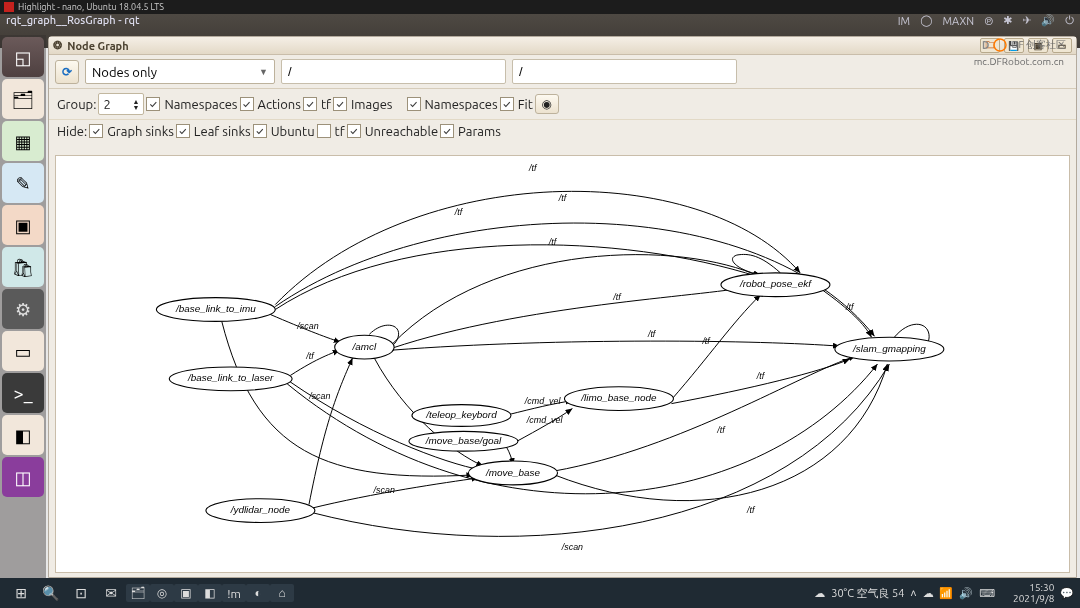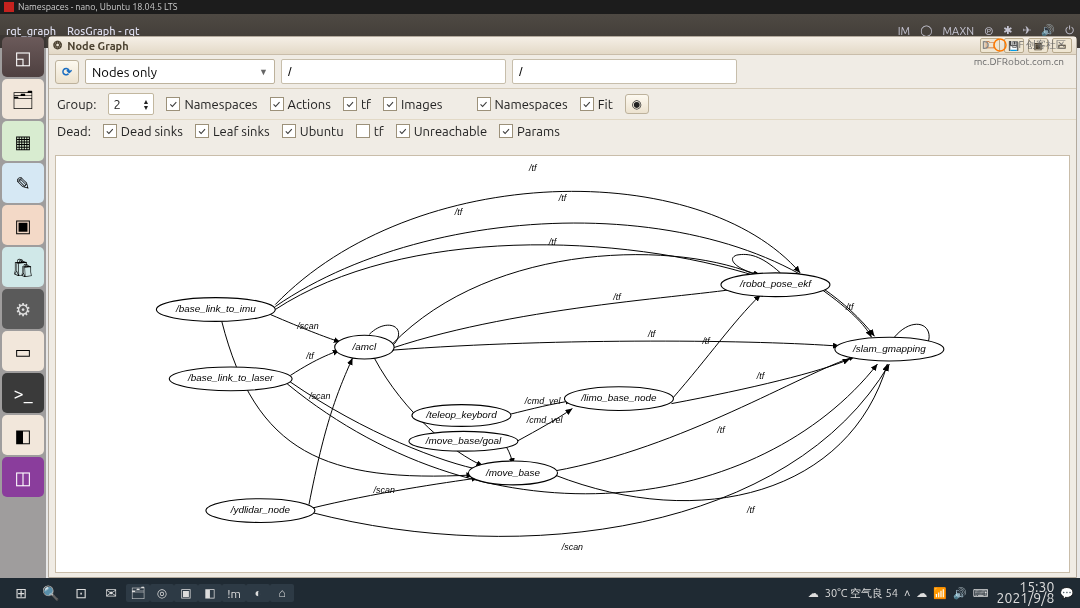--- a/index.html
+++ b/index.html
@@ -17,22 +17,22 @@
     height: 14px; background: #1c1c1c; color: #ccc;
     display: flex; align-items: center; padding: 0 4px;
     font-size: 9px;
   }
   .nm-bar .nm-icon {
     width: 10px; height: 10px; background: #c5221e; margin-right: 4px;
   }
   
   .ubu-bar {
     height: 34px; background: linear-gradient(#4e4943, #3f3a35);
-    color: #dde; display: flex; align-items: flex-end;
-    padding: 11px 6px; justify-content: space-between;
+    color: #dde; display: flex; align-items: flex-start;
+    padding: 0 6px; justify-content: space-between;
     font-size: 11px;
   }
   .ubu-bar .left { font-weight: 500; }
   .ubu-bar .right { display: flex; gap: 10px; align-items: center; margin-left: 25px; }
   .ubu-bar .right span { opacity: .85; }
   
   .launcher {
     position: absolute; left: 0; top: 35px; bottom: 30px;
     width: 46px; background: rgba(50,45,45,.4);
     display: flex; flex-direction: column; gap: 2px; padding: 2px;
@@ -82,21 +82,21 @@
     display:inline-flex; align-items:center; padding:0 6px; min-width:190px;
     font-size:13px; justify-content:space-between;
   }
   .dropdown .arrow{ font-size:9px; color:#666;}
   input.txt{
     height:25px; border:1px solid #c7beab; border-radius:2px;
     background:#fff; padding:0 6px; font-size:13px;
   }
   
   .filters{
-    padding: 4px 8px; display:flex; gap:12px; align-items:center;
+    padding: 4px 8px; display:flex; gap:2px; align-items:center;
     font-size:13px; color:#222;
     border-bottom:1px solid #e2d9c6;
   }
   .filters .lab{ }
   .spin{ width:46px; height:22px; border:1px solid #c2b79f; background:#fff;
          display:inline-flex; align-items:center; padding:0 4px; border-radius:2px;}
   .spin .arrows{ font-size:7px; margin-left:auto; line-height:6px;}
   .chk{ display:inline-flex; gap:4px;}
   .chk .box{ width:14px;height:14px; border:1px solid #9c917a;background:#fff;
              display:inline-flex;align-items:center;justify-content:center;font-size:10px;color:#2a6;}
@@ -114,35 +114,35 @@
   path.curve{ fill:none; stroke:#000; stroke-width:1; marker-end:url(#arrow);}
   
   .wintask{
     position:absolute; left:0; right:0; bottom:0; height:30px;
     background:#1f2a33; display:flex; align-items:center; padding:0 6px;
     color:#ddd; font-size:11px;
   }
   .wintask .wbtn{ width:30px; height:26px; display:flex;align-items:center;justify-content:center; font-size:14px;}
   .wintask .spacer{ flex:1; }
   .wintask .tray{ display:flex; gap:6px; align-items:center;}
-  .clock{ text-align:right; line-height:11px; font-size:14px; margin-left:2px;}
+  .clock{ text-align:right; line-height:11px; font-size:10px; margin-left:12px;}
   .wintask .app-ico{ width:24px;height:18px;border-radius:2px; background:#2d3a45;display:flex;align-items:center;justify-content:center;font-size:12px;}
   .app-red{ background:#c43; }
   .app-blue{ background:#2b7be4;}
   .app-or{ background:#c96a2b;}
   .app-grey{ background:#445;}
   .wm{ position:absolute; right:14px; top:38px; font-size:10px; color:#6b6b6b; display:flex; align-items:center; gap:4px;}
   .wm2{ position:absolute; right:16px; top:56px; font-size:10px; color:#6b6b6b; display:flex; align-items:center; gap:4px;}
 </style>
 </head>
 <body>
 
 <div class="nm-bar">
   <div class="nm-icon"></div>
-  <span>Namespaces - nano, Ubuntu 18.04.5 LTS</span>
+  <span>Highlight - nano, Ubuntu 18.04.5 LTS</span>
 </div>
 
 <div class="ubu-bar">
   <div class="left">rqt_graph__RosGraph - rqt</div>
   <div class="right">
     <span>IM</span>
     <span>◯</span>
     <span>MAXN</span>
     <span>℗</span>
     <span>✱</span>
@@ -216,24 +216,24 @@
         <span>Namespaces</span>
       </span>
     <span class="chk">
         <span class="box checked"></span>
         <span>Fit</span>
       </span>
     <div class="btn" style="height:20px;width:24px">◉</div>
   </div>
 
   <div class="filters" style="border-bottom:none">
-    <span class="lab">Dead:</span>
-    <span class="chk">
-        <span class="box checked"></span>
-        <span>Dead sinks</span>
+    <span class="lab">Hide:</span>
+    <span class="chk">
+        <span class="box checked"></span>
+        <span>Graph sinks</span>
       </span>
     <span class="chk">
         <span class="box checked"></span>
         <span>Leaf sinks</span>
       </span>
     <span class="chk">
         <span class="box checked"></span>
         <span>Ubuntu</span>
       </span>
     <span class="chk">

